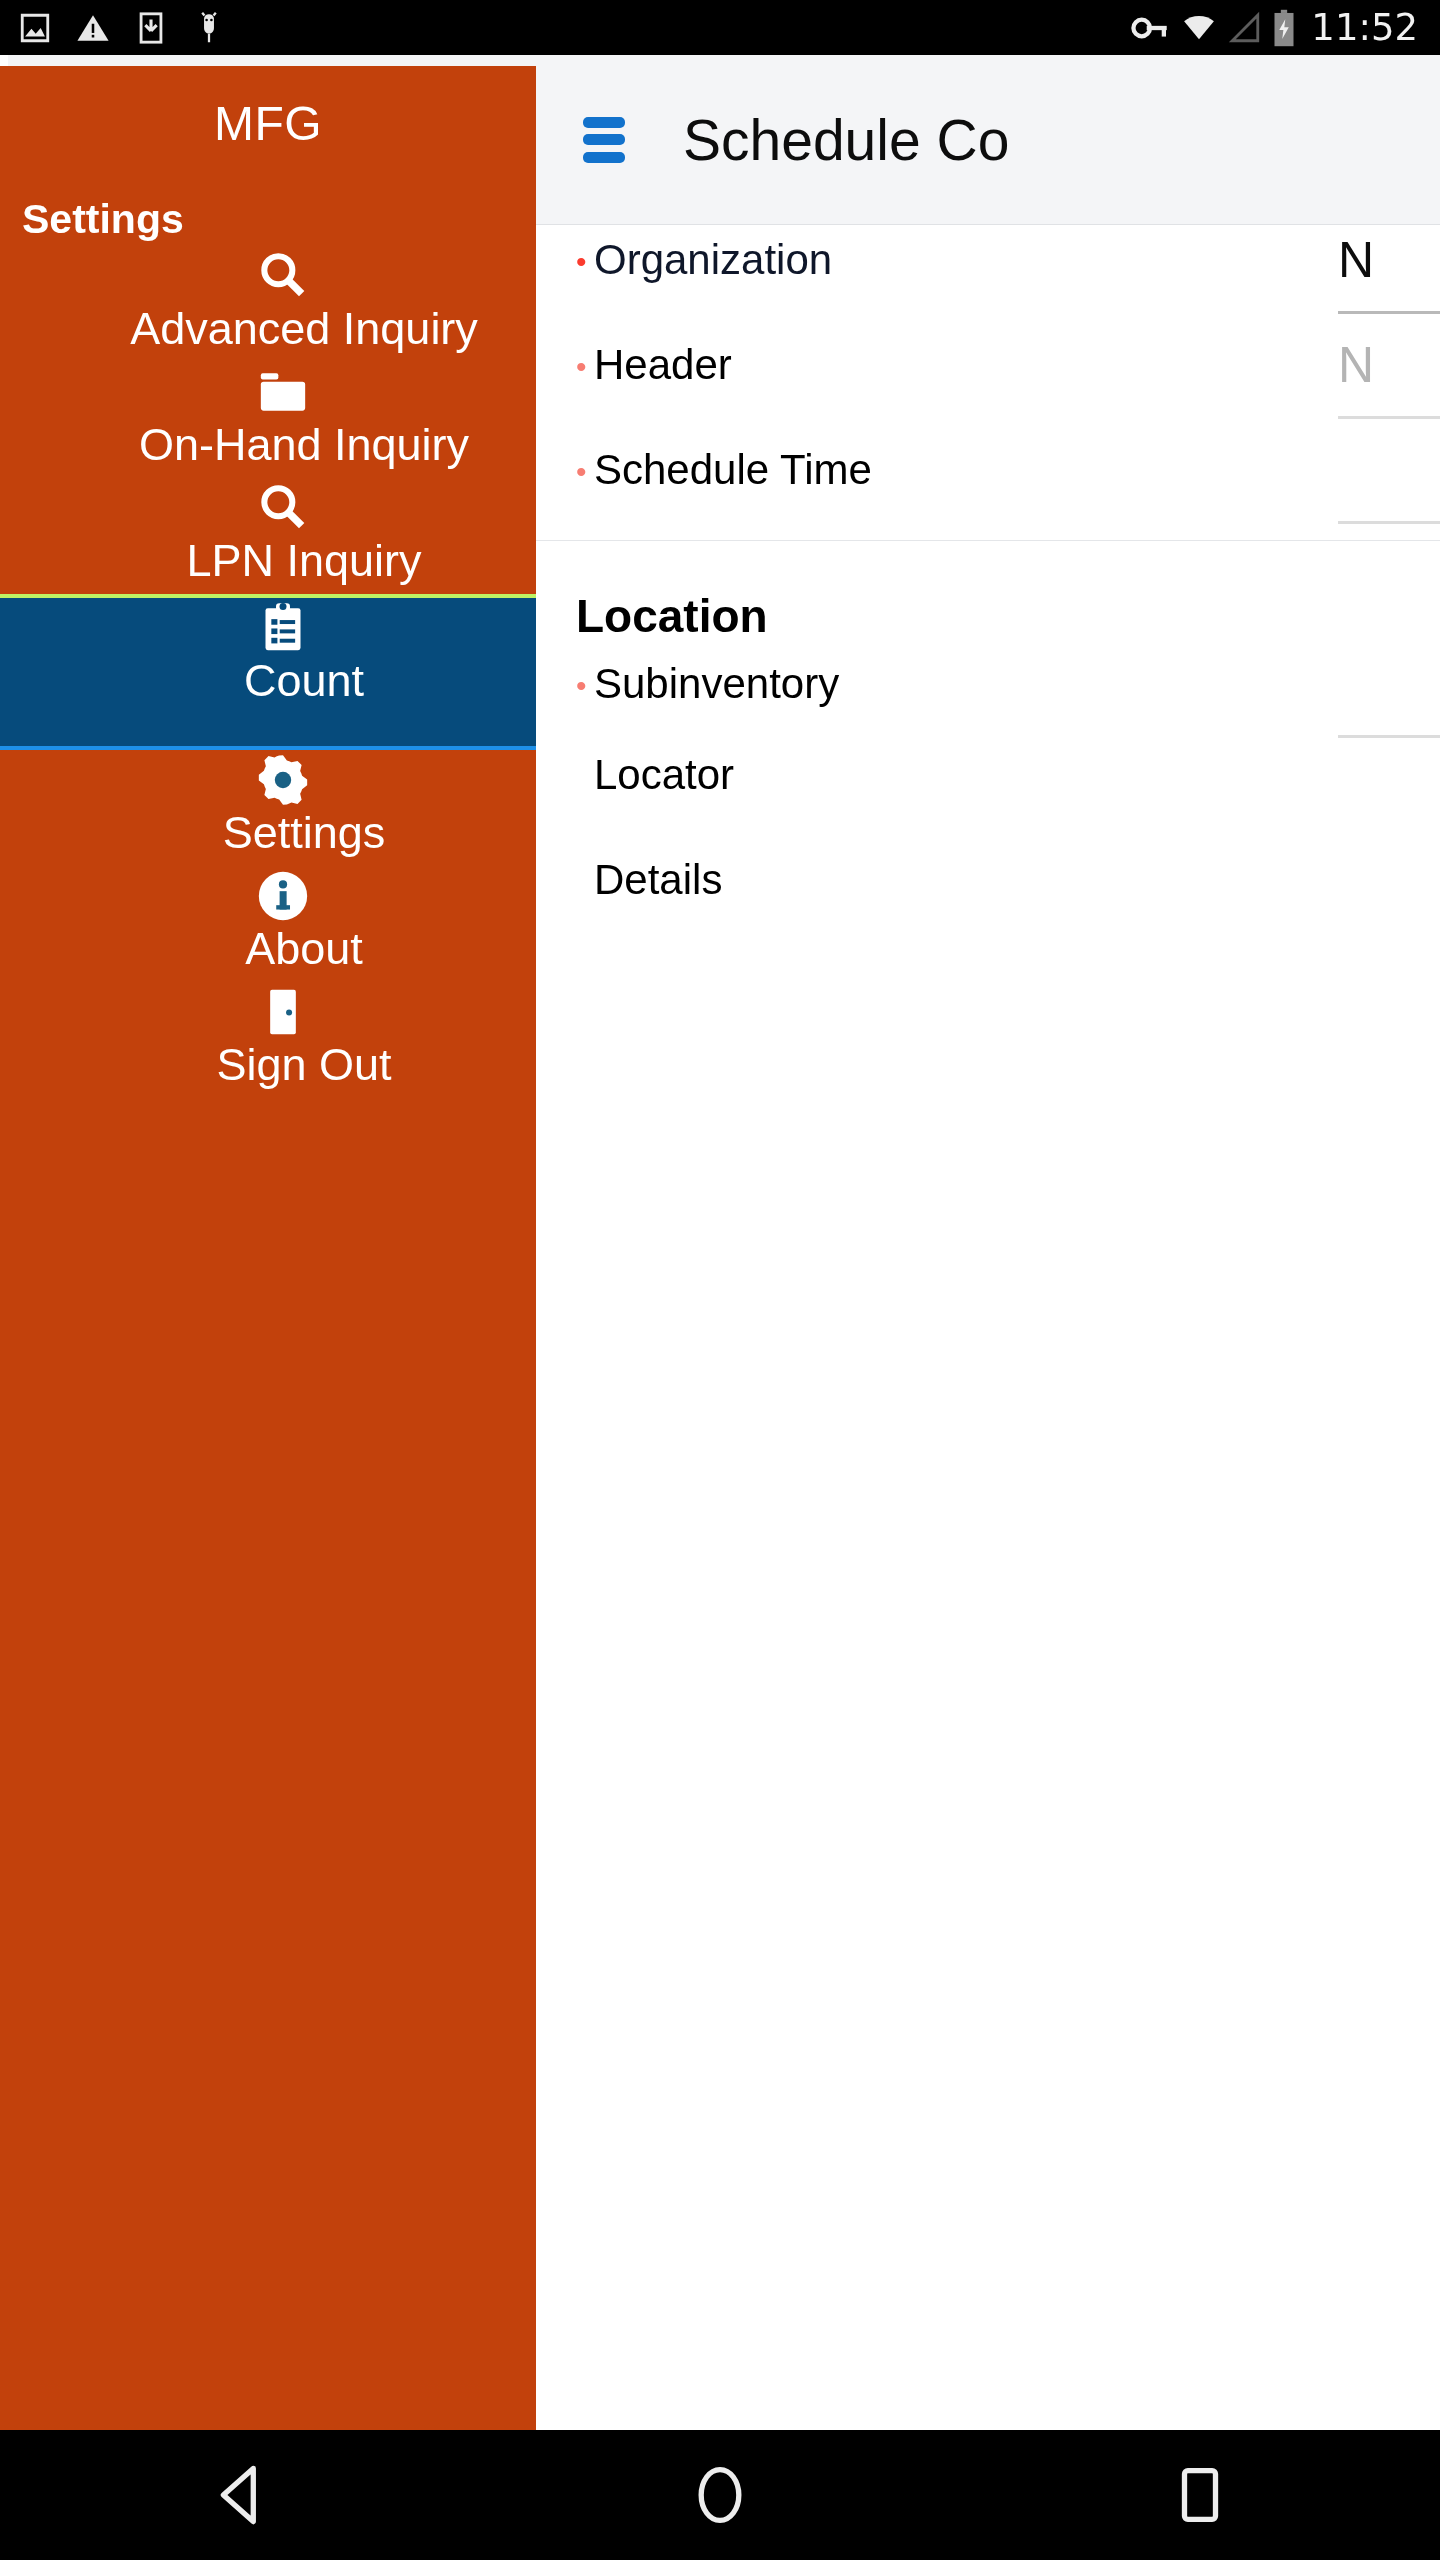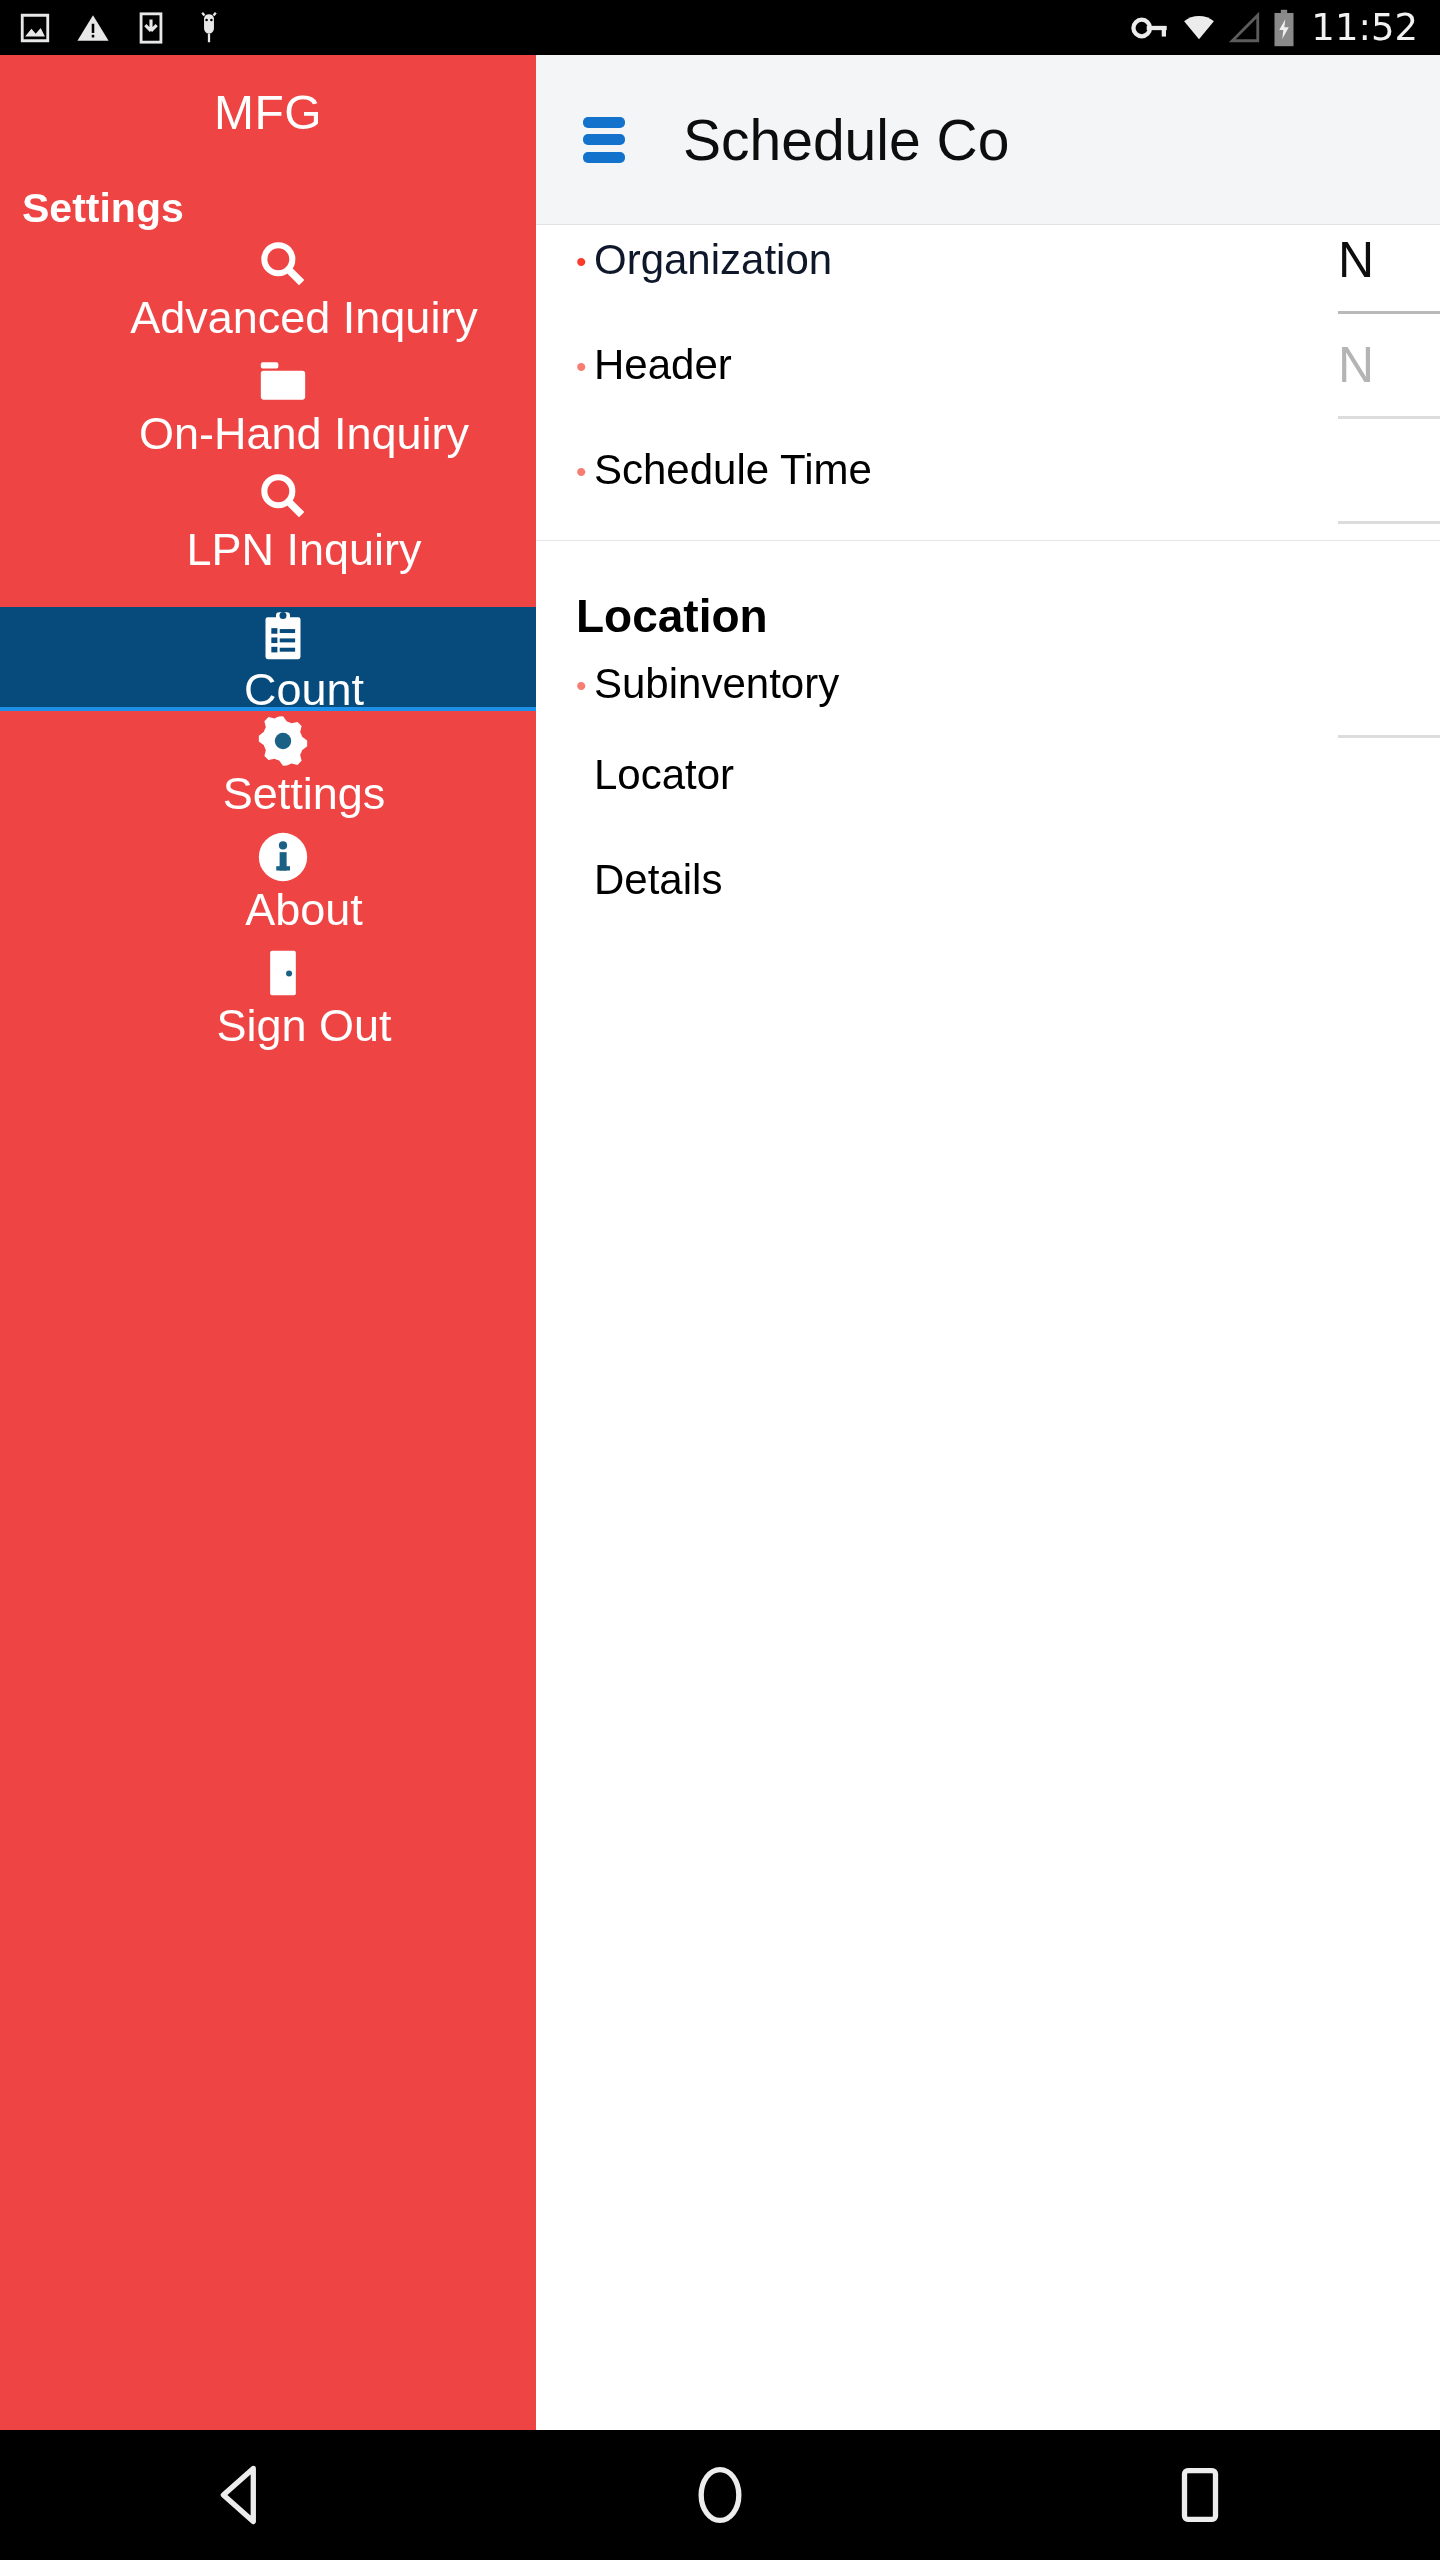--- a/index.html
+++ b/index.html
@@ -174,25 +174,25 @@
     position: relative;
     height: 105px;
     padding-left: 568px;
     box-sizing: border-box;
   }
   .plain-row .field-label { margin-left: 18px; }
 
   
   #drawer {
     position: absolute;
-    top: 55px;
+    top: 66px;
     left: 0;
     width: 536px;
     height: 2375px;
-    background: #ef4444;
+    background: #c2410c;
     z-index: 5;
   }
   #drawer-title {
     height: 115px;
     display: flex;
     align-items: center;
     justify-content: center;
     color: #ffffff;
     font-size: 48px;
     letter-spacing: 0.5px;
@@ -210,24 +210,23 @@
     height: 116px;
     display: flex;
     align-items: center;
     padding-left: 30px;
     box-sizing: border-box;
     position: relative;
     flex-direction: column;
   }
   .drawer-item.selected {
     background: #064b7c;
-    border-top: 4px solid #ef4444;
+    border-top: 4px solid #bef264;
     border-bottom: 4px solid #1e90e8;
-    height: 108px;
-    margin-top: 20px;
+    height: 156px;
   }
   .di-icon {
     width: 60px;
     height: 60px;
     flex: 0 0 60px;
     display: flex;
     align-items: center;
     justify-content: center;
   }
   .di-label {

